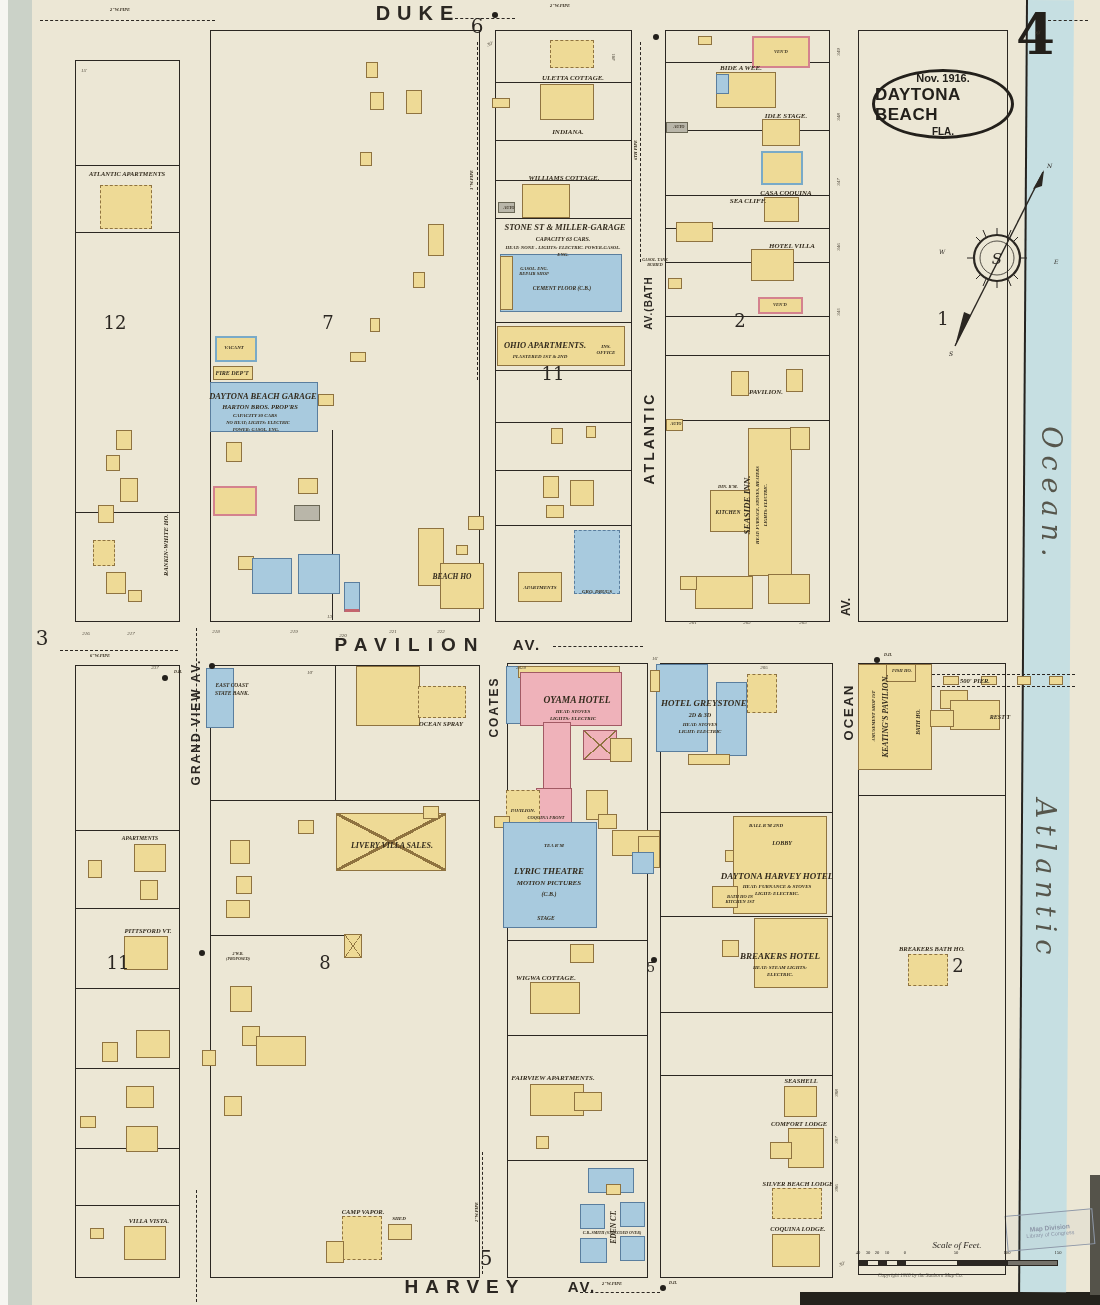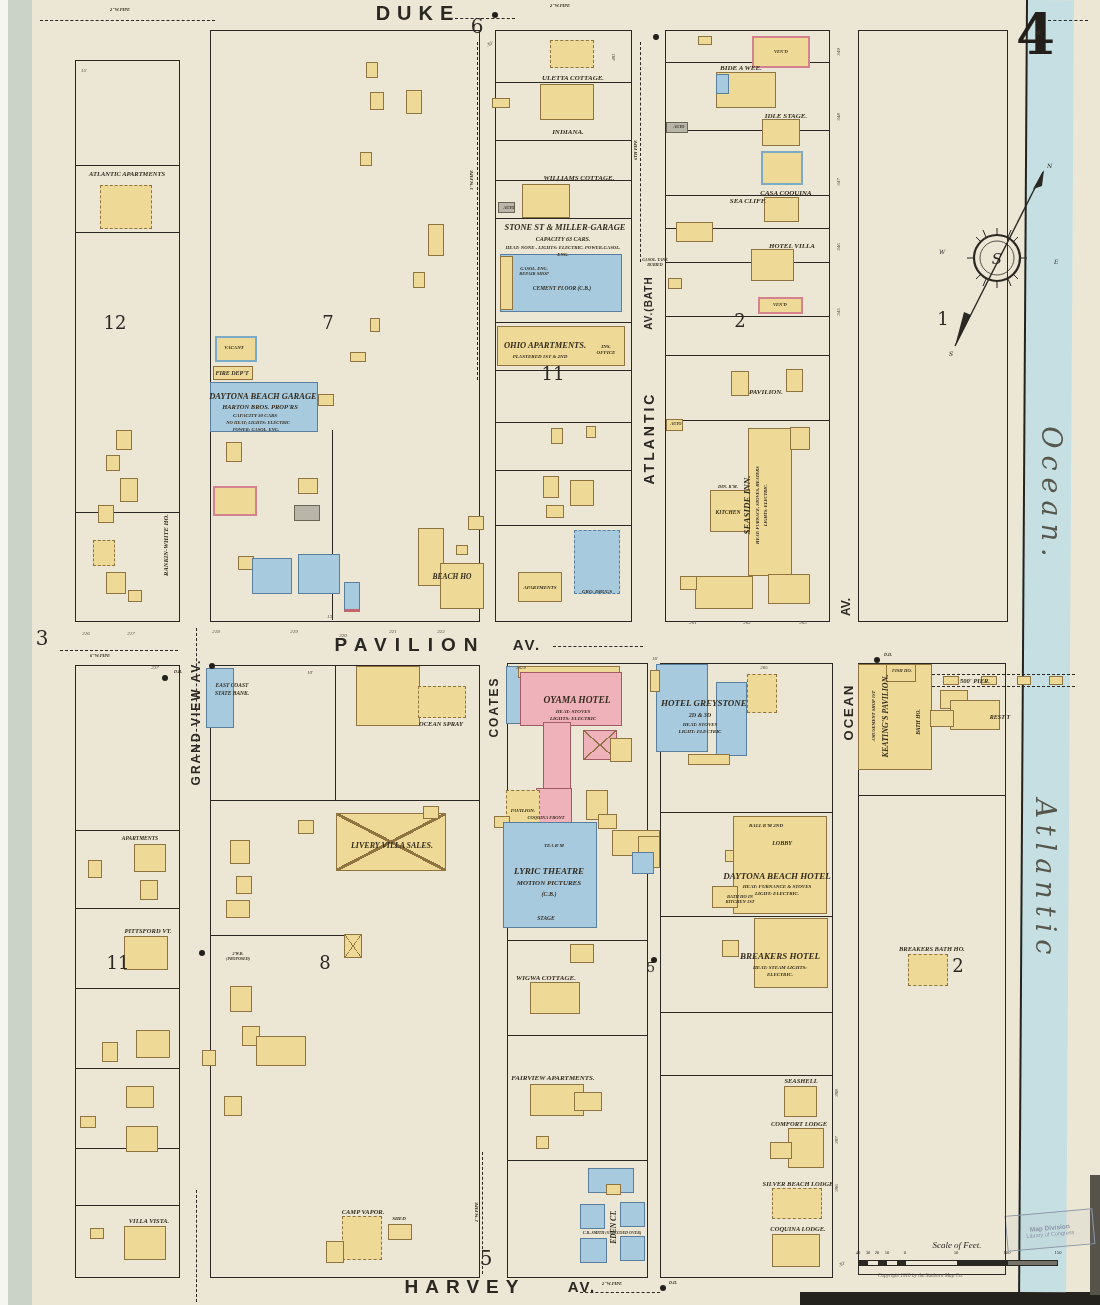--- a/index.html
+++ b/index.html
@@ -66,20 +66,25 @@
   <div class="edge" style="left:0;top:0;width:8px;height:1305px;background:#f6f6f1;"></div>
   <div class="edge" style="left:8px;top:0;width:24px;height:1305px;background:#cbd2c8;"></div>
   <div class="edge" style="left:800px;top:1292px;width:300px;height:13px;background:#24221c;"></div>
   <div class="edge" style="left:1090px;top:1175px;width:10px;height:120px;background:#55534a;"></div>
 
   <div id="oceanband"></div>
   <div class="oceanword" style="left:1051px;top:495px;">Ocean.</div>
   <div class="oceanword" style="left:1045px;top:880px;">Atlantic</div>
 
   <div id="sheetnum">4</div>
+  <div class="oval">
+    <div class="d">Nov. 1916.</div>
+    <div class="c">DAYTONA BEACH</div>
+    <div class="s">FLA.</div>
+  </div>
 
   <svg id="compass" width="130" height="200" viewBox="0 0 130 200">
     <line x1="20" y1="188" x2="108" y2="14" stroke="#2b2722" stroke-width="1.4"></line>
     <polygon points="109,12 98,31 107,28" fill="#2b2722"></polygon>
     <polygon points="20,188 36,157 29,154" fill="#2b2722"></polygon>
     <circle cx="62" cy="100" r="23" fill="none" stroke="#2b2722" stroke-width="2.2"></circle>
     <circle cx="62" cy="100" r="17" fill="none" stroke="#2b2722" stroke-width="0.8"></circle>
     <g stroke="#2b2722" stroke-width="1">
       <line x1="62" y1="70" x2="62" y2="77"></line>
         <line x1="62" y1="123" x2="62" y2="130"></line>
@@ -348,21 +353,21 @@
     <div class="bld y" style="left: 950px; top: 700px; width: 50px; height: 30px;"></div>
     <div class="bld y" style="left: 930px; top: 710px; width: 24px; height: 17px;"></div>
     <div class="bld y da" style="left: 908px; top: 954px; width: 40px; height: 32px;"></div>
     <div class="bld y" style="left: 943px; top: 676px; width: 16px; height: 9px;"></div>
     <div class="bld y" style="left: 981px; top: 676px; width: 16px; height: 9px;"></div>
     <div class="bld y" style="left: 1017px; top: 676px; width: 14px; height: 9px;"></div>
     <div class="bld y" style="left: 1049px; top: 676px; width: 14px; height: 9px;"></div>
     <div class="lbl" style="left: 127px; top: 174px; font-size: 6.5px; transform: translate(-50%, -50%);">ATLANTIC APARTMENTS</div>
     <div class="lbl" style="left: 573px; top: 78px; font-size: 7px; transform: translate(-50%, -50%);">ULETTA COTTAGE.</div>
     <div class="lbl" style="left: 568px; top: 132px; font-size: 7px; transform: translate(-50%, -50%);">INDIANA.</div>
-    <div class="lbl" style="left: 579px; top: 178px; font-size: 7px; transform: translate(-50%, -50%); text-align: center;">WILLIAMS COTTAGE.</div>
+    <div class="lbl" style="left: 564px; top: 178px; font-size: 7px; transform: translate(-50%, -50%); text-align: center;">WILLIAMS COTTAGE.</div>
     <div class="lbl" style="left: 565px; top: 228px; font-size: 8.5px; transform: translate(-50%, -50%); font-weight: 800;">STONE ST &amp; MILLER-GARAGE</div>
     <div class="lbl" style="left: 563px; top: 239px; font-size: 6px; transform: translate(-50%, -50%);">CAPACITY 63 CARS.</div>
     <div class="lbl" style="left: 563px; top: 248px; font-size: 4.8px; transform: translate(-50%, -50%);">HEAT: NONE - LIGHTS: ELECTRIC. POWER-GASOL.</div>
     <div class="lbl" style="left: 563px; top: 255px; font-size: 4.8px; transform: translate(-50%, -50%);">ENG.</div>
     <div class="lbl" style="left: 534px; top: 271px; font-size: 4.5px; transform: translate(-50%, -50%);">GASOL. ENG.
 REPAIR SHOP</div>
     <div class="lbl" style="left: 562px; top: 288px; font-size: 5.5px; transform: translate(-50%, -50%);">CEMENT FLOOR (C.B.)</div>
     <div class="lbl" style="left: 655px; top: 263px; font-size: 4px; transform: translate(-50%, -50%);">GASOL. TANK
 BURIED</div>
     <div class="lbl" style="left: 545px; top: 346px; font-size: 8.5px; transform: translate(-50%, -50%); font-weight: 800;">OHIO APARTMENTS.</div>
@@ -402,21 +407,21 @@
     <div class="lbl" style="left: 700px; top: 732px; font-size: 5px; transform: translate(-50%, -50%);">LIGHT: ELECTRIC</div>
     <div class="lbl" style="left: 523px; top: 811px; font-size: 5px; transform: translate(-50%, -50%);">PAVILION.</div>
     <div class="lbl" style="left: 554px; top: 846px; font-size: 5px; transform: translate(-50%, -50%);">TEA R'M</div>
     <div class="lbl" style="left: 546px; top: 818px; font-size: 4.5px; transform: translate(-50%, -50%);">COQUINA FRONT</div>
     <div class="lbl" style="left: 549px; top: 871px; font-size: 9px; transform: translate(-50%, -50%); font-weight: 800;">LYRIC THEATRE</div>
     <div class="lbl" style="left: 549px; top: 883px; font-size: 7px; transform: translate(-50%, -50%);">MOTION PICTURES</div>
     <div class="lbl" style="left: 549px; top: 894px; font-size: 6px; transform: translate(-50%, -50%);">(C.B.)</div>
     <div class="lbl" style="left: 546px; top: 918px; font-size: 5.5px; transform: translate(-50%, -50%);">STAGE</div>
     <div class="lbl" style="left: 546px; top: 978px; font-size: 7px; transform: translate(-50%, -50%);">WIGWA COTTAGE.</div>
     <div class="lbl" style="left: 553px; top: 1078px; font-size: 7px; transform: translate(-50%, -50%);">FAIRVIEW APARTMENTS.</div>
-    <div class="lbl" style="left: 777px; top: 876px; font-size: 9px; transform: translate(-50%, -50%); font-weight: 800;">DAYTONA BEACH HOTEL</div>
+    <div class="lbl" style="left: 777px; top: 876px; font-size: 9px; transform: translate(-50%, -50%); font-weight: 800;">DAYTONA HARVEY HOTEL</div>
     <div class="lbl" style="left: 777px; top: 887px; font-size: 5px; transform: translate(-50%, -50%);">HEAT: FURNANCE &amp; STOVES</div>
     <div class="lbl" style="left: 777px; top: 894px; font-size: 5px; transform: translate(-50%, -50%);">LIGHT: ELECTRIC.</div>
     <div class="lbl" style="left: 782px; top: 843px; font-size: 6px; transform: translate(-50%, -50%);">LOBBY</div>
     <div class="lbl" style="left: 766px; top: 826px; font-size: 5px; transform: translate(-50%, -50%);">BALL R'M 2ND</div>
     <div class="lbl" style="left: 740px; top: 899px; font-size: 4.5px; transform: translate(-50%, -50%);">BATH HO IN
 KITCHEN 1ST</div>
     <div class="lbl" style="left: 780px; top: 956px; font-size: 9px; transform: translate(-50%, -50%); font-weight: 800;">BREAKERS HOTEL</div>
     <div class="lbl" style="left: 780px; top: 968px; font-size: 5px; transform: translate(-50%, -50%);">HEAT: STEAM LIGHTS:</div>
     <div class="lbl" style="left: 780px; top: 975px; font-size: 5px; transform: translate(-50%, -50%);">ELECTRIC.</div>
     <div class="lbl" style="left: 801px; top: 1081px; font-size: 6.5px; transform: translate(-50%, -50%);">SEASHELL</div>

